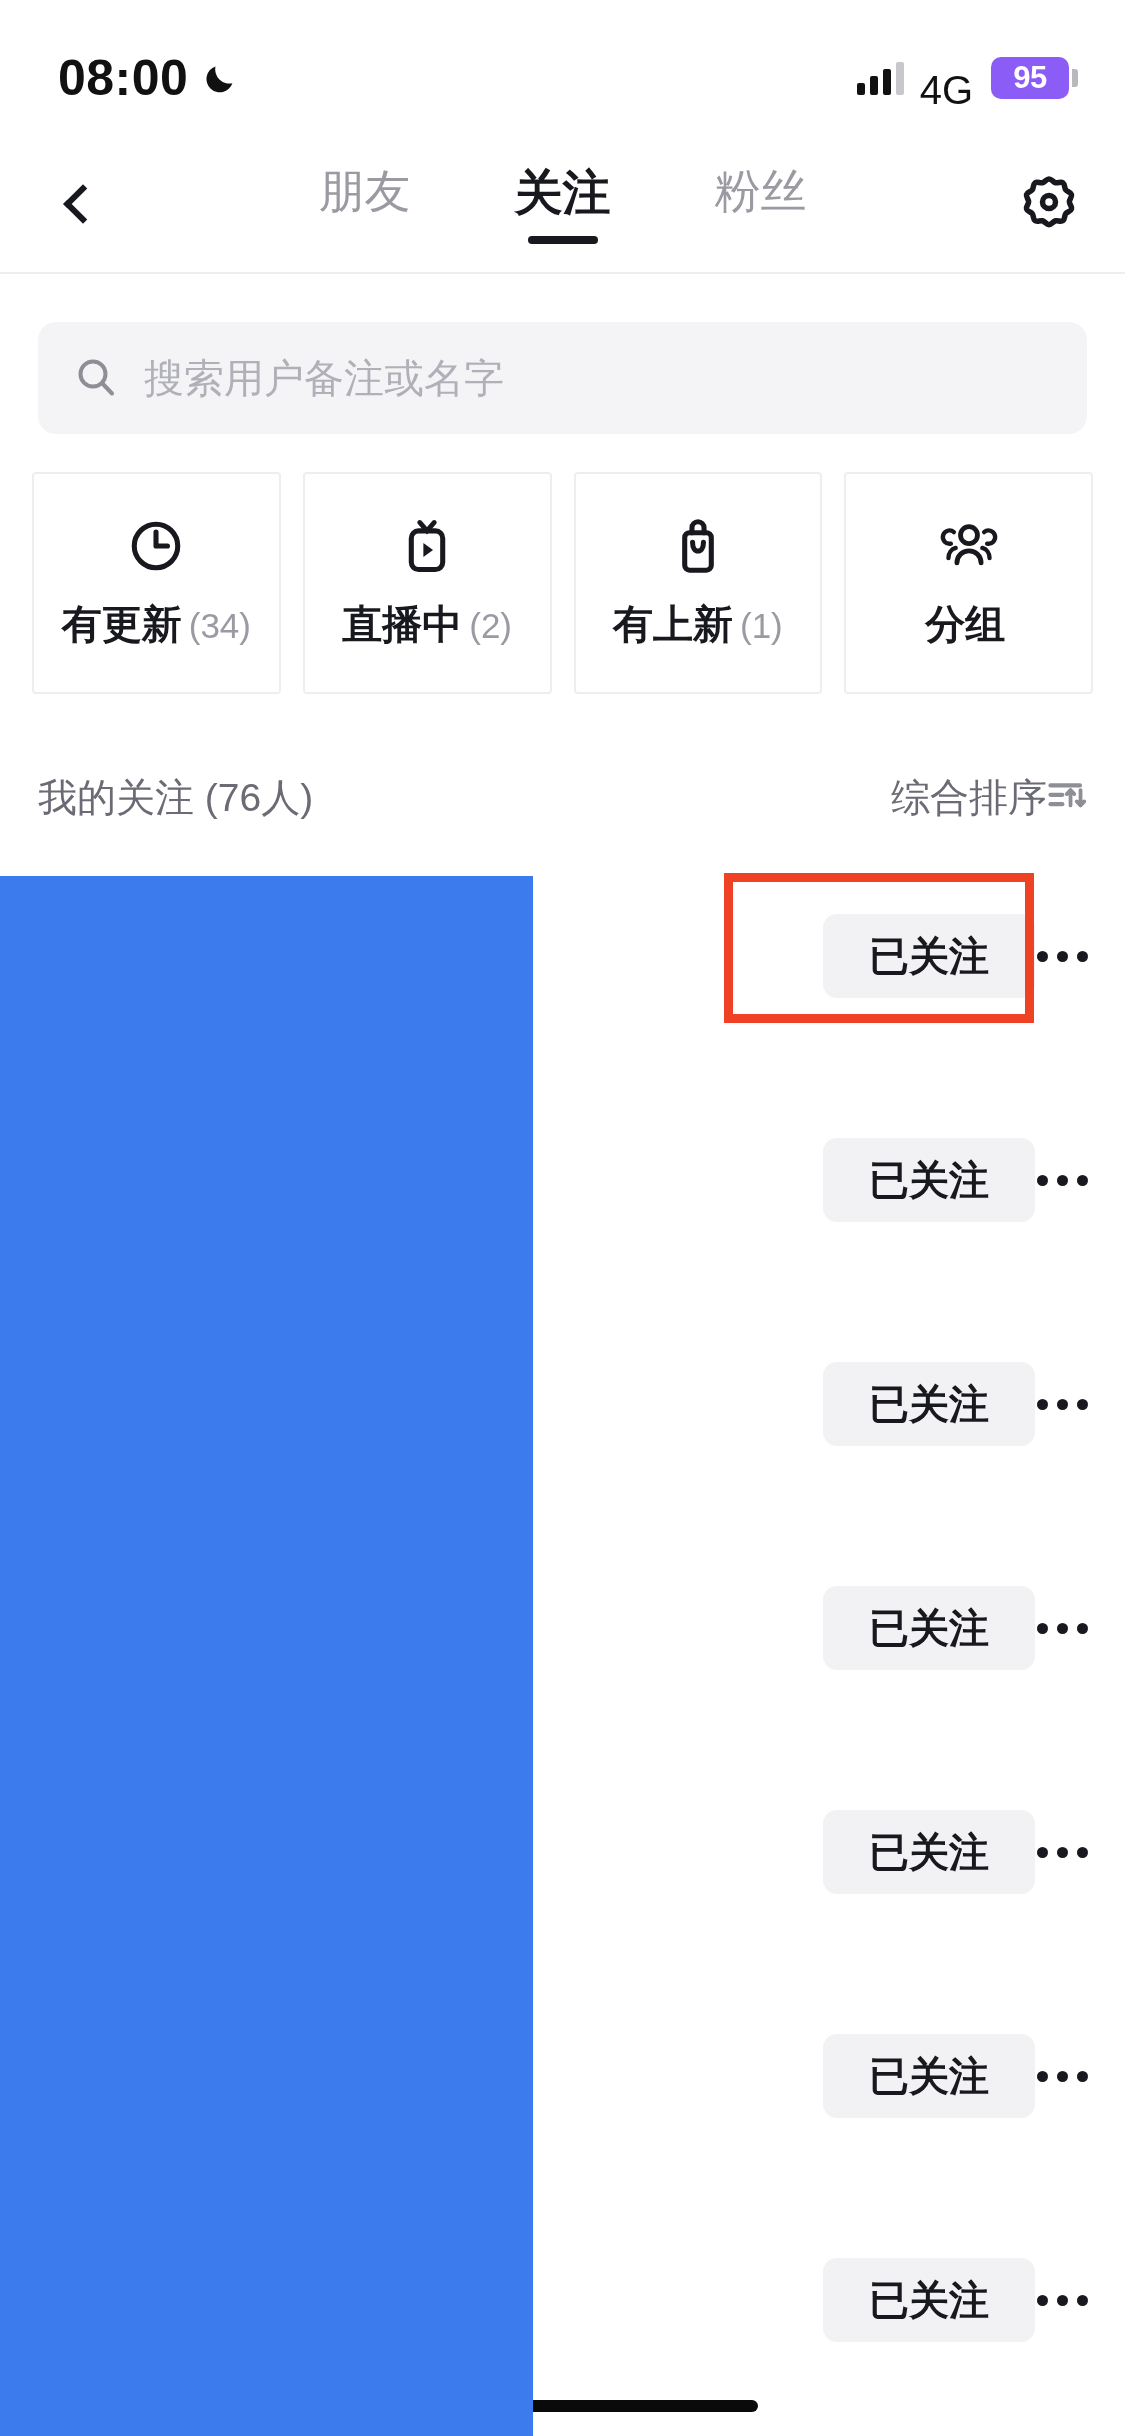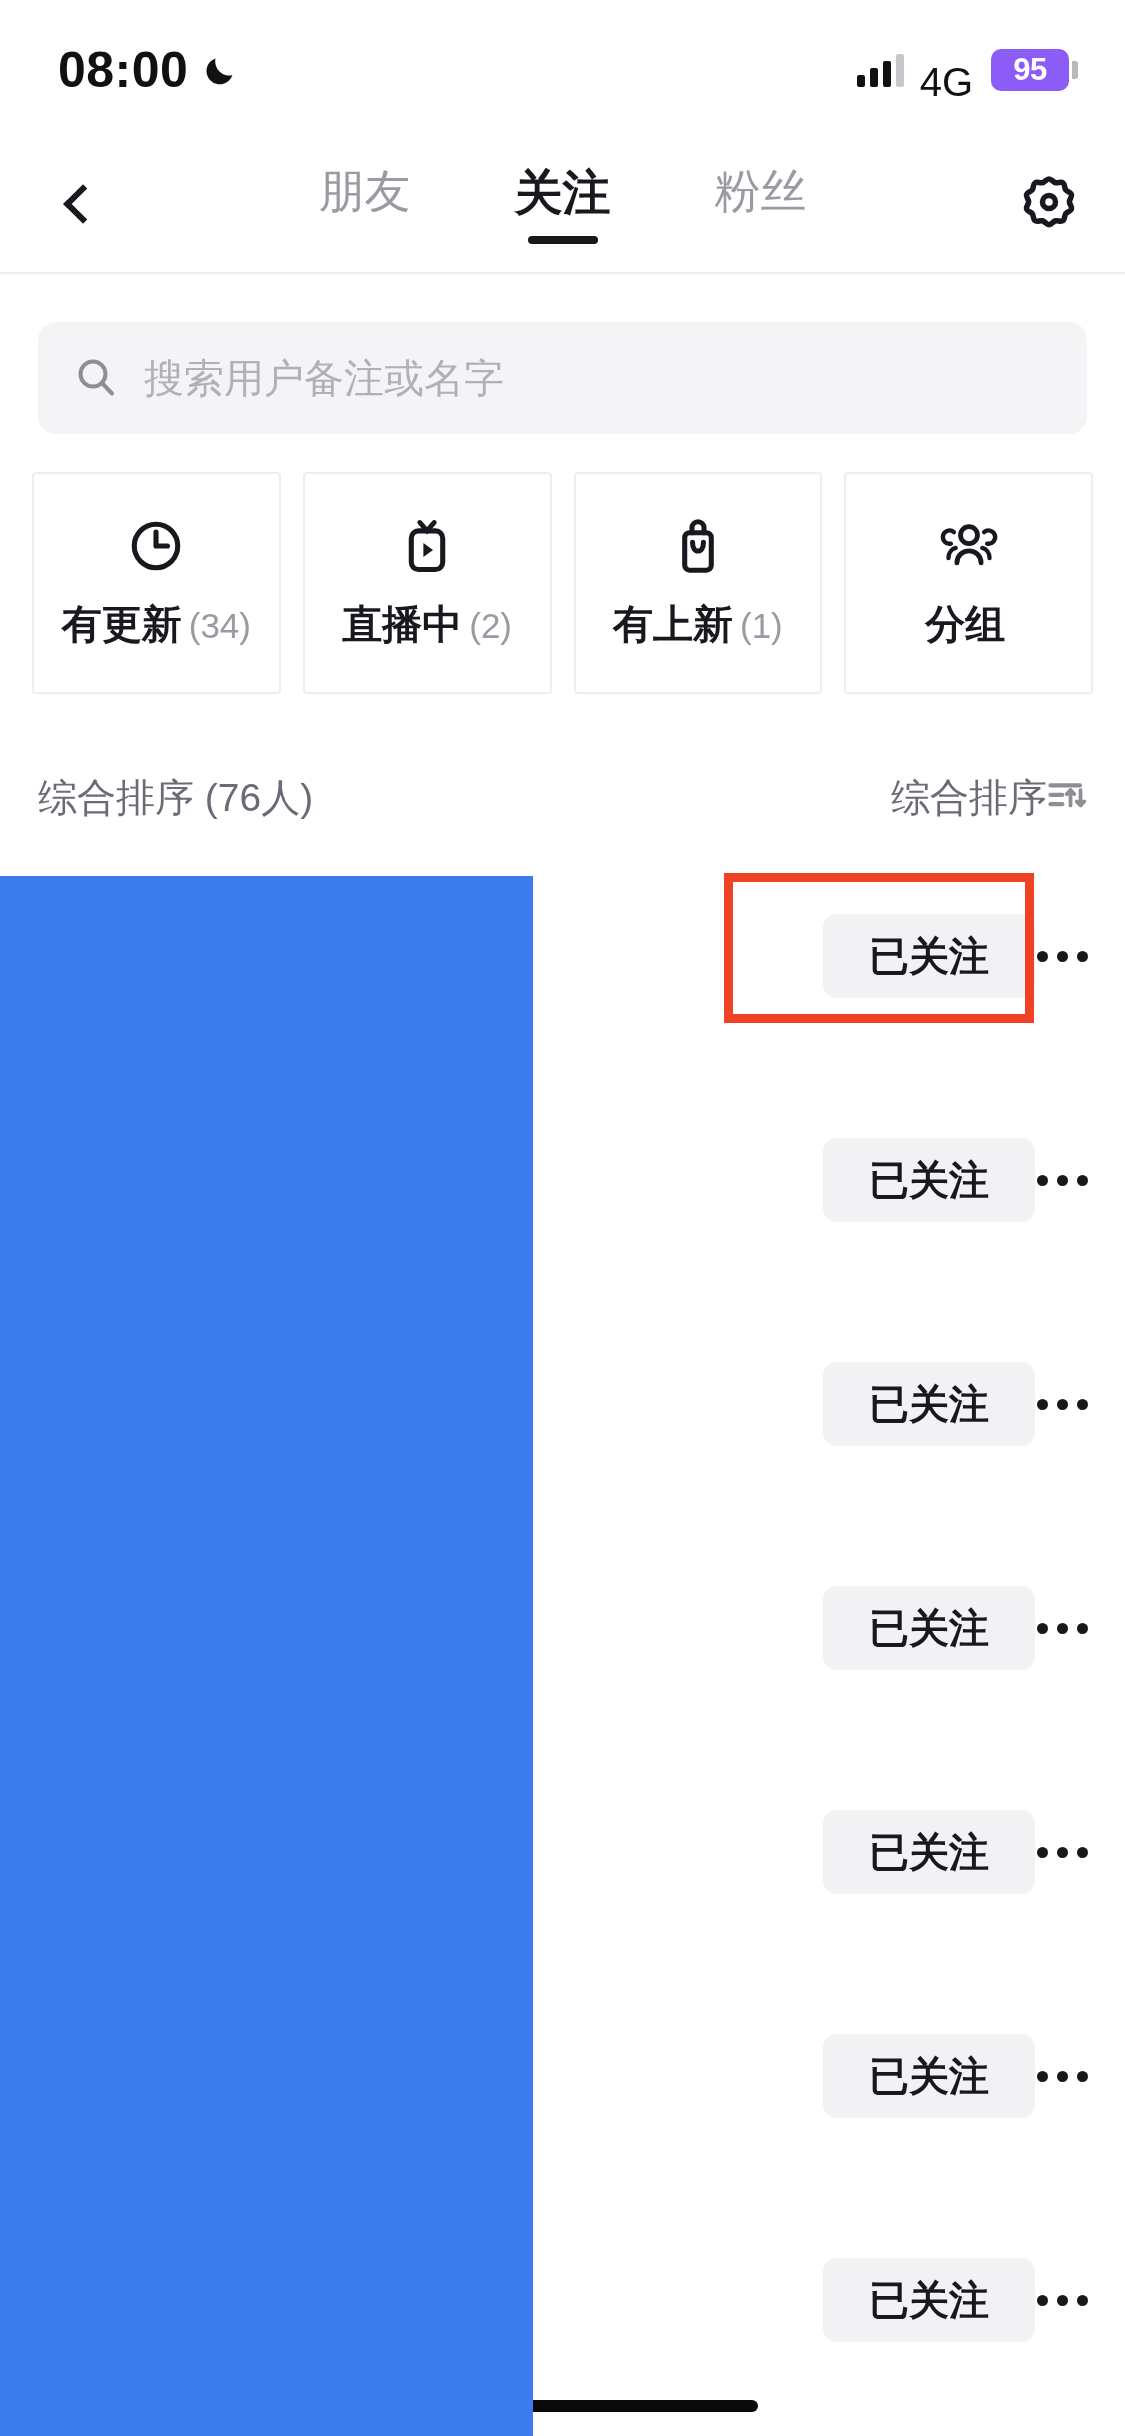--- a/index.html
+++ b/index.html
@@ -15,21 +15,21 @@
     position: relative;
     width: 1125px;
     height: 2436px;
     background: #ffffff;
     overflow: hidden;
   }
 
   
   .statusbar {
     position: absolute;
-    top: 4px; left: 0;
+    top: 12px; left: 0;
     width: 1125px; height: 132px;
     display: flex;
     align-items: center;
     justify-content: space-between;
     padding: 0 56px 0 58px;
   }
   .sb-left { display: flex; align-items: center; gap: 14px; }
   .sb-time {
     font-size: 50px;
     font-weight: 700;
@@ -458,21 +458,21 @@
         </svg>
       </span>
       <span class="flabel">
         <span class="ftext">分组</span>
         <span class="fcount"></span>
       </span>
     </div>
   </div>
 
   <div class="sec-head">
-    <div class="sec-title">综合排序 (76人)</div>
+    <div class="sec-title">我的关注 (76人)</div>
     <div class="sort-wrap">
       <span class="sort-label">综合排序</span>
       <span>
         <svg viewBox="0 0 34 30" width="40" height="36">
           <line x1="3" y1="6" x2="28" y2="6" stroke="#8e8e96" stroke-width="3.6" stroke-linecap="round"></line>
           <line x1="3" y1="14" x2="13" y2="14" stroke="#8e8e96" stroke-width="3.6" stroke-linecap="round"></line>
           <line x1="3" y1="22" x2="13" y2="22" stroke="#8e8e96" stroke-width="3.6" stroke-linecap="round"></line>
           <path d="M20 23V10m0 0l-3.2 3.4M20 10l3.2 3.4" fill="none" stroke="#8e8e96" stroke-width="3.2" stroke-linecap="round" stroke-linejoin="round"></path>
           <path d="M28.5 10v13m0 0l-3.2-3.4M28.5 23l3.2-3.4" fill="none" stroke="#8e8e96" stroke-width="3.2" stroke-linecap="round" stroke-linejoin="round"></path>
         </svg>

